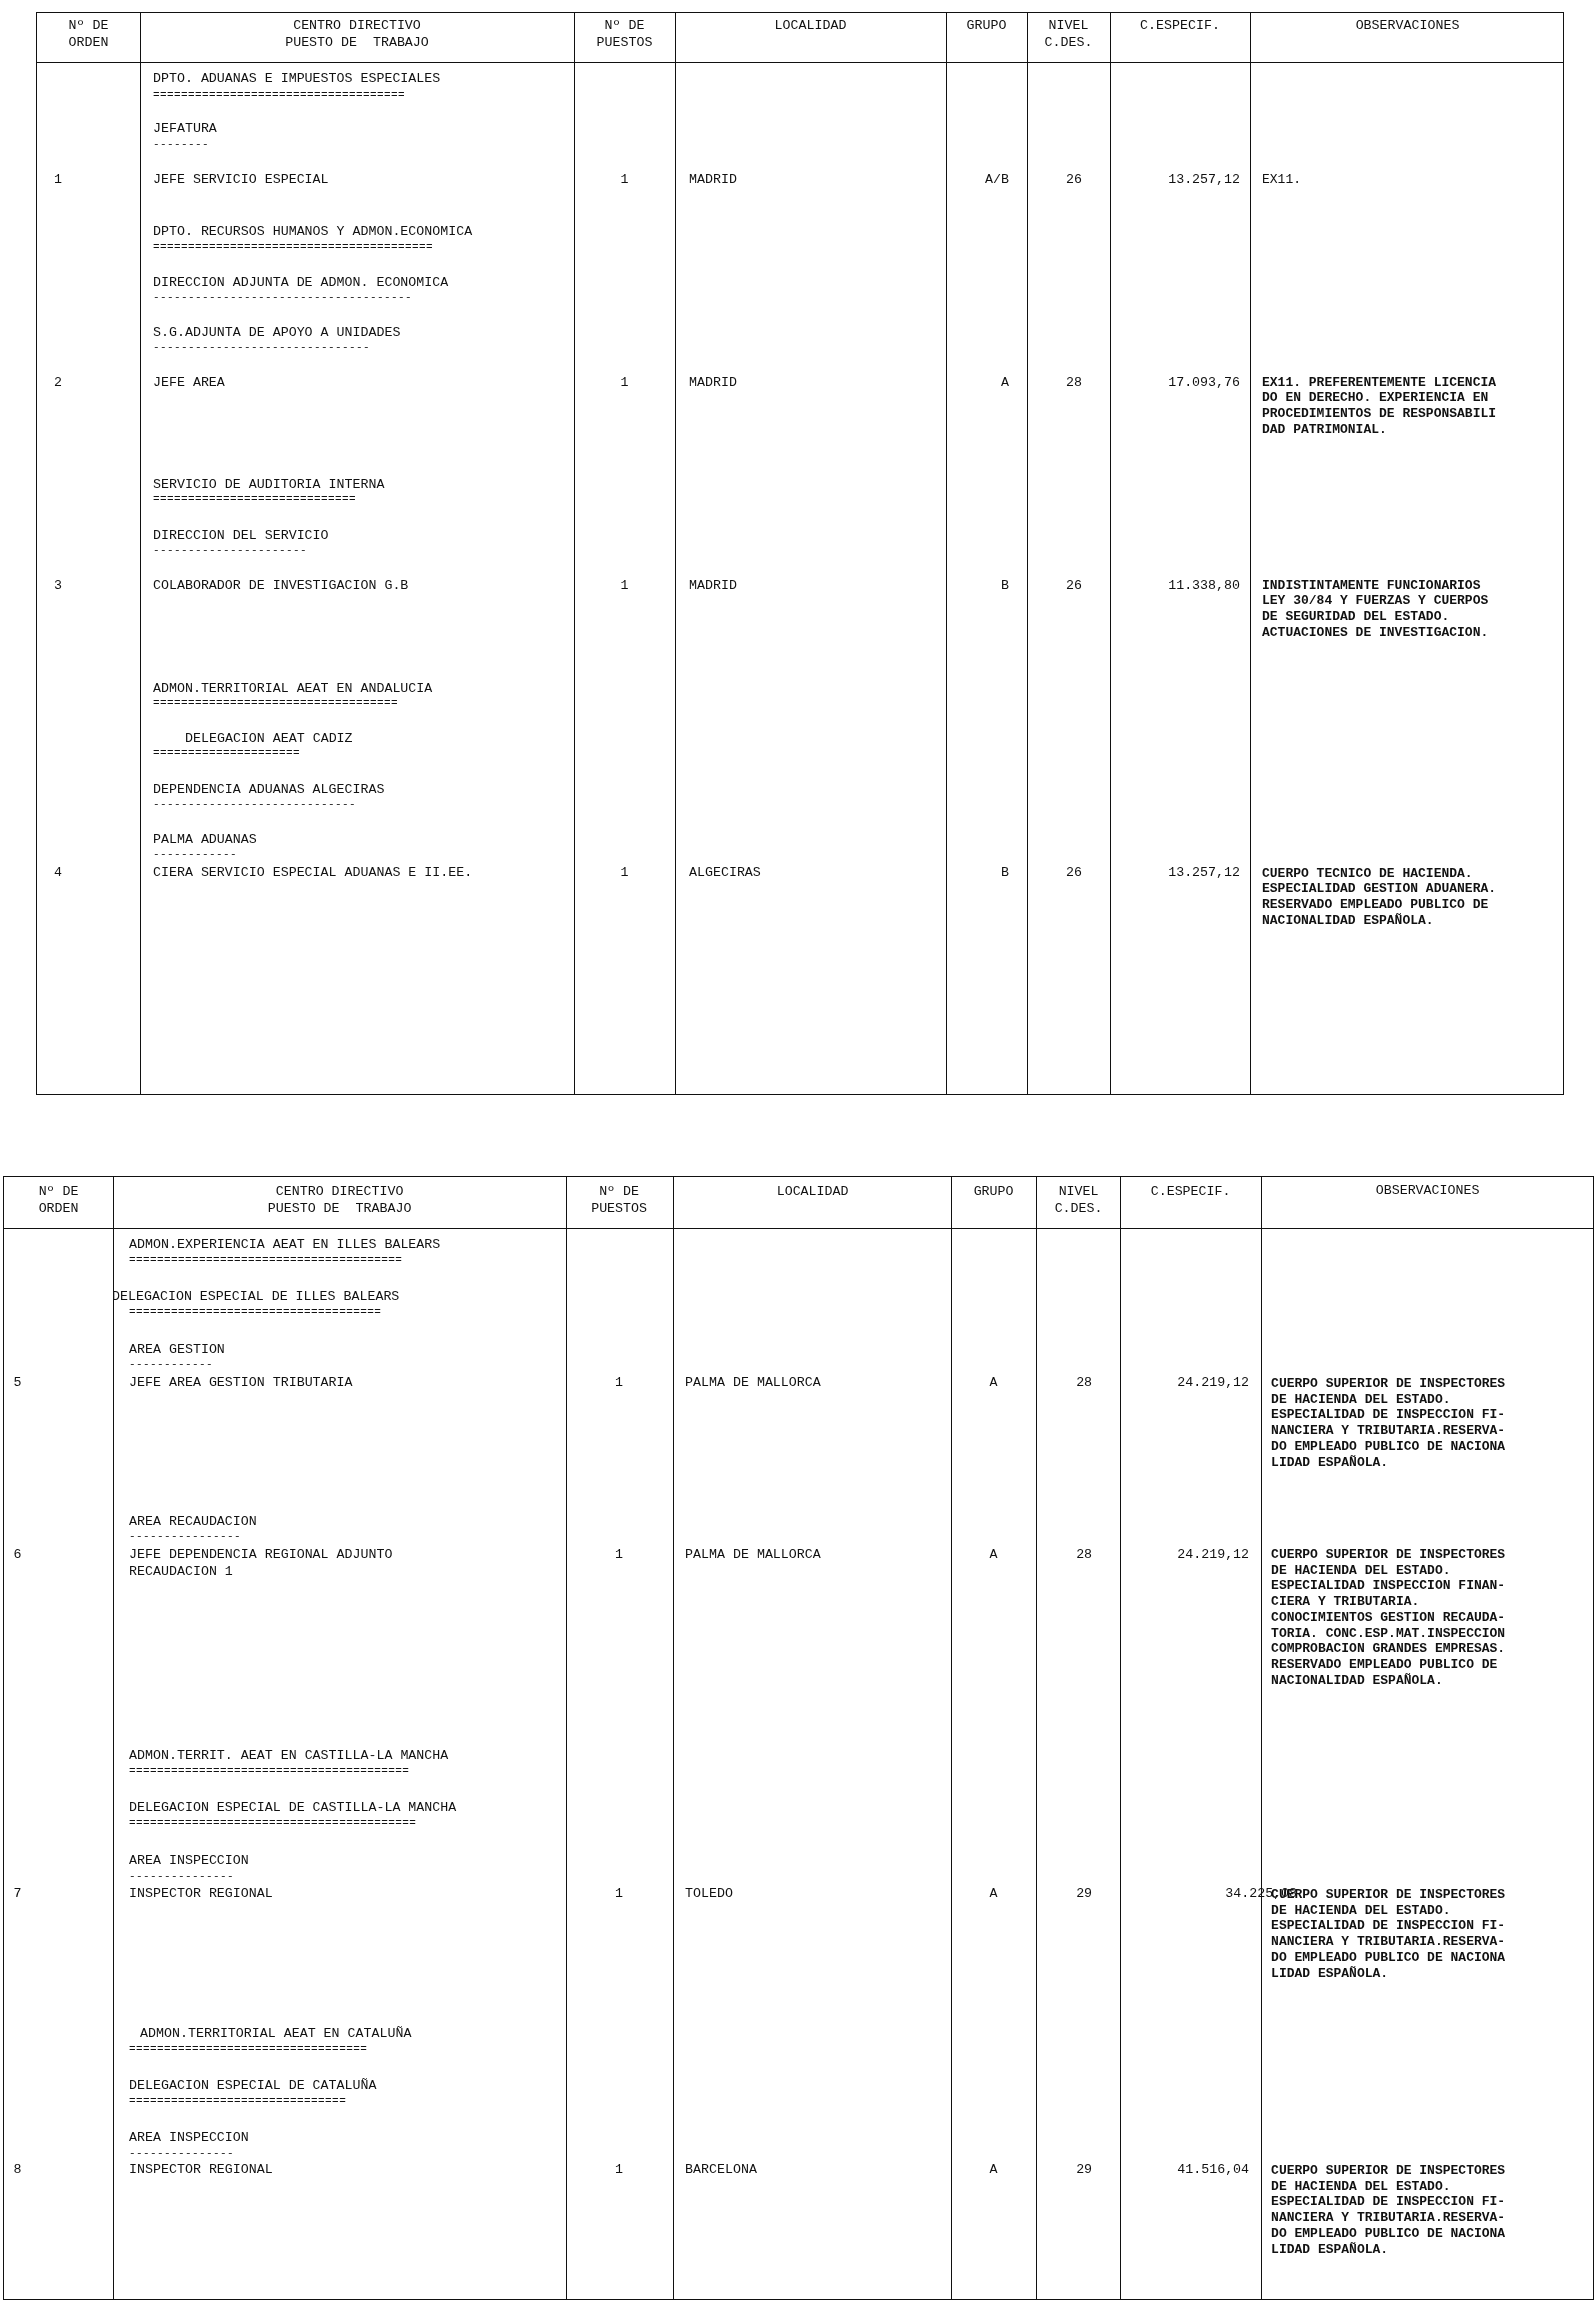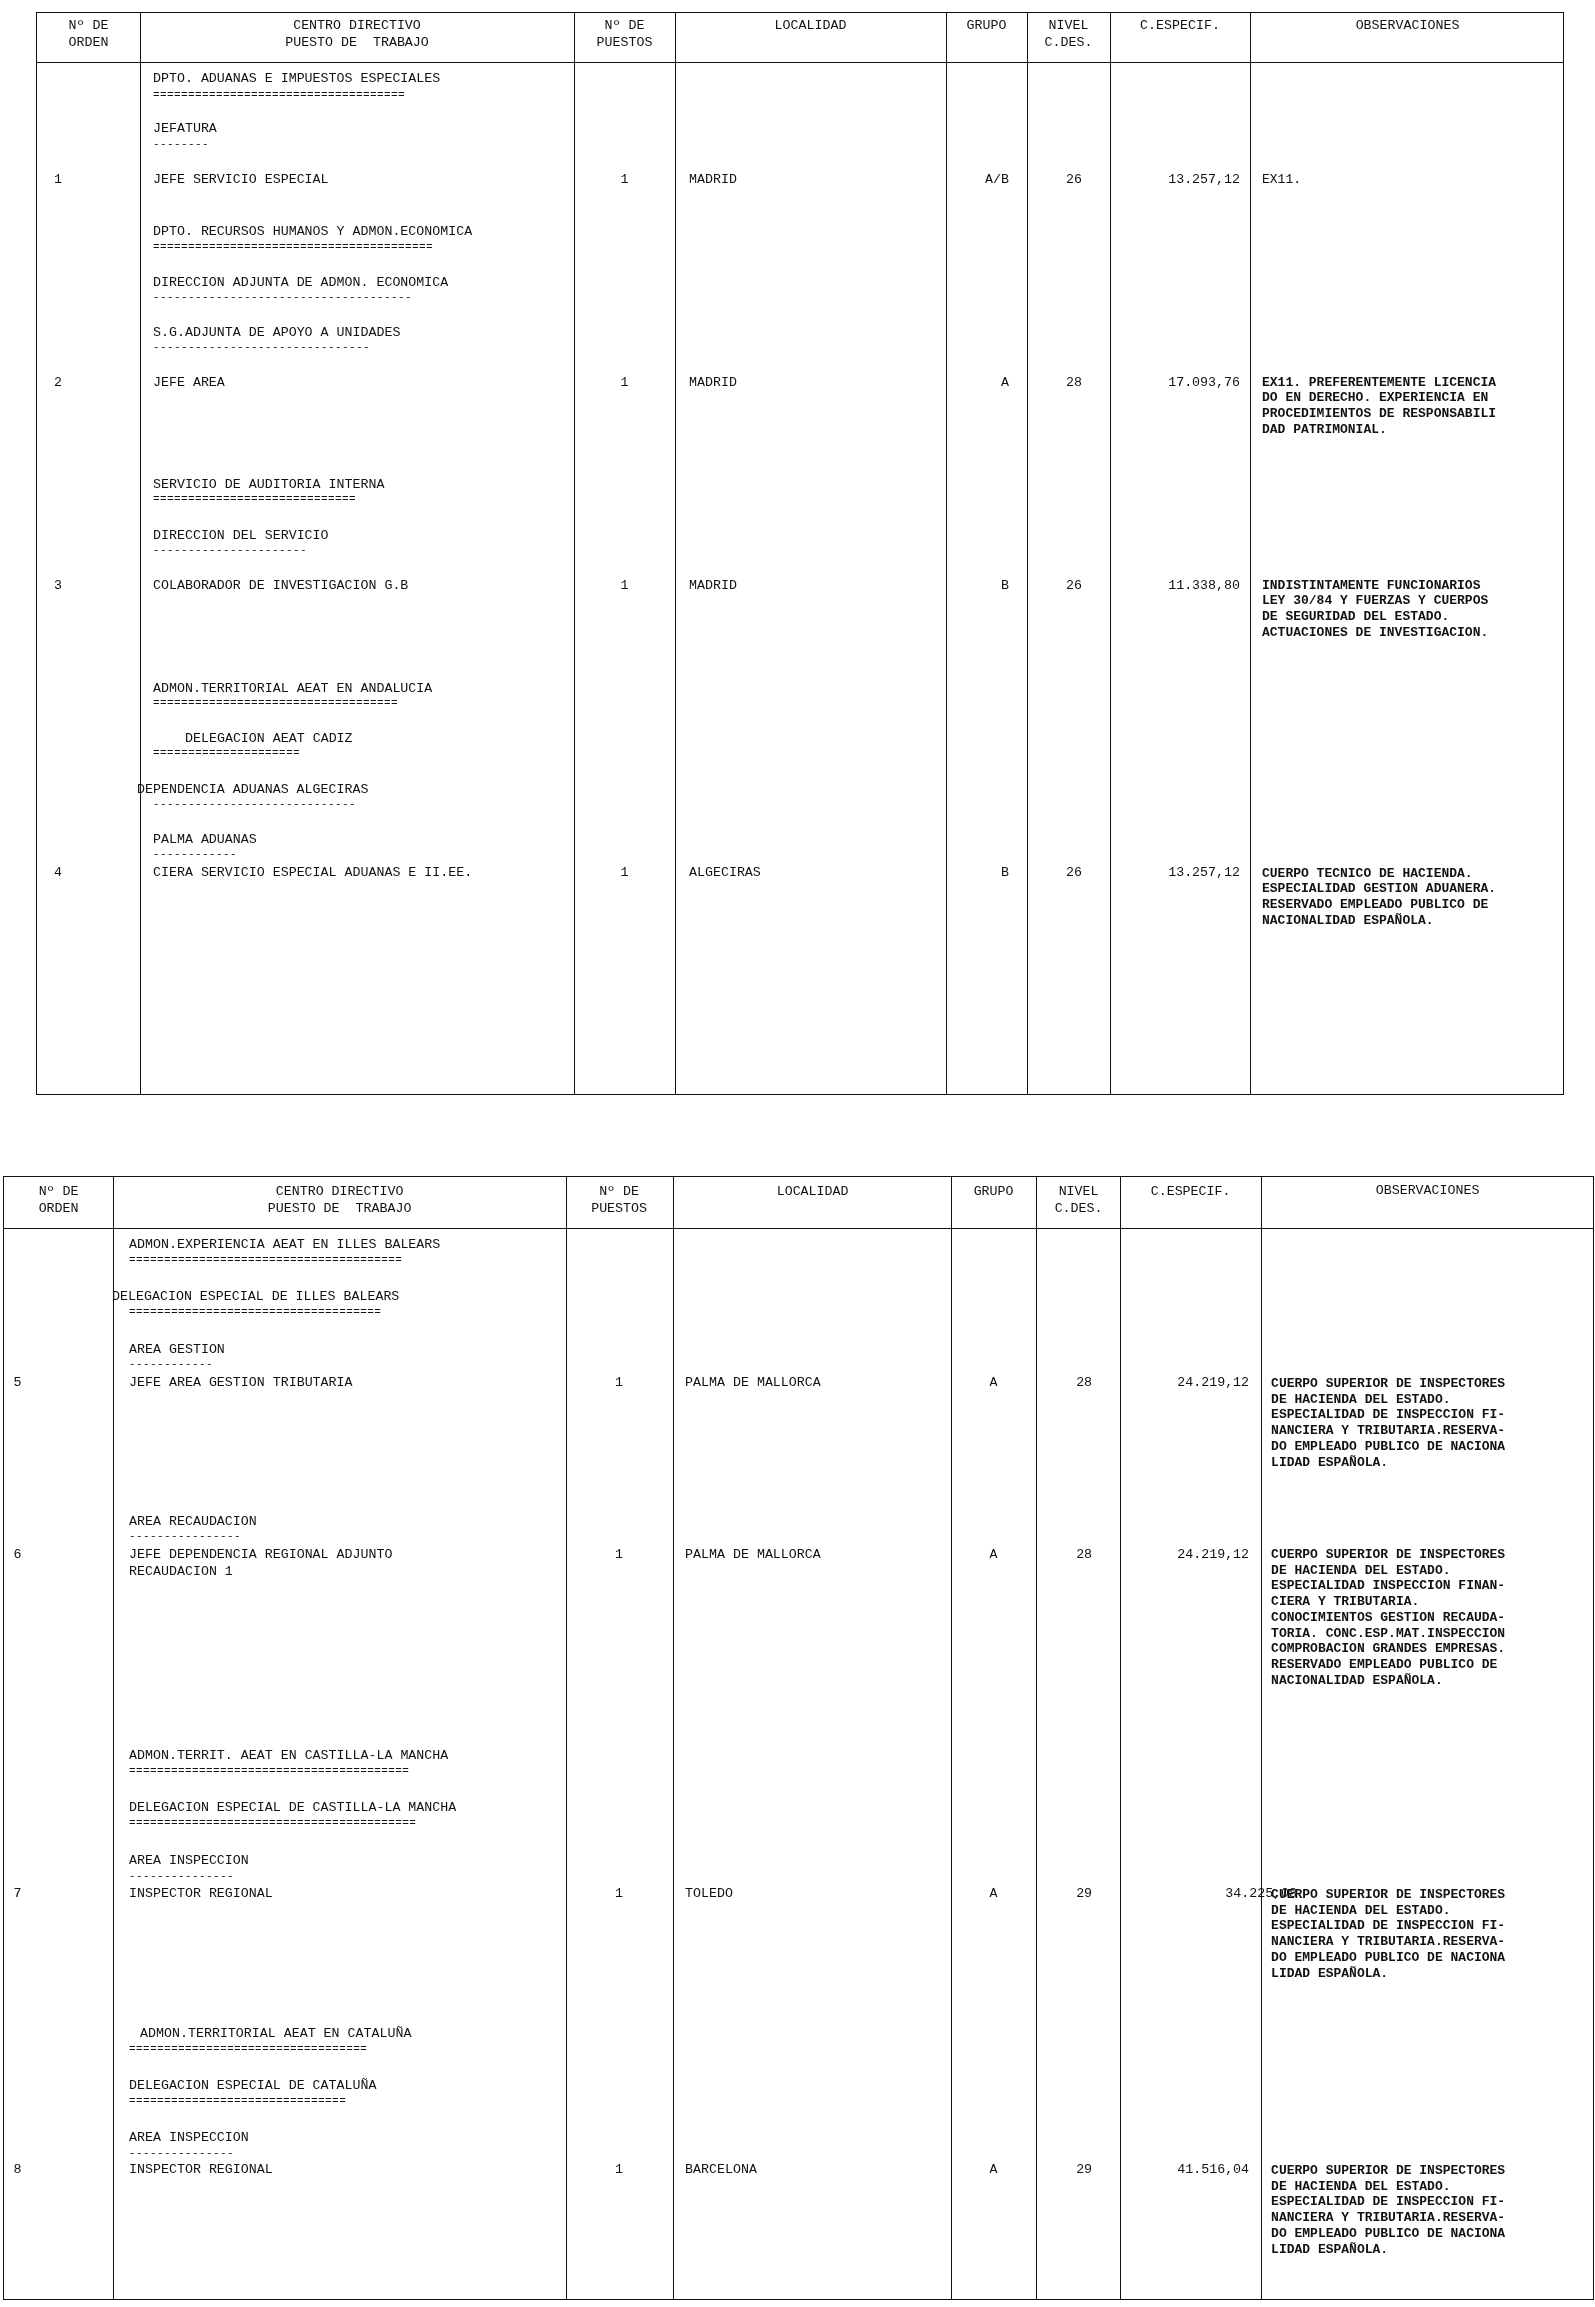--- a/index.html
+++ b/index.html
@@ -88,21 +88,21 @@
   <div class="num" style="left:1073px; width:130px; top:564px;">11.338,80</div>
   <div class="obs" style="left:1225px; top:565px;">INDISTINTAMENTE FUNCIONARIOS
 LEY 30/84 Y FUERZAS Y CUERPOS
 DE SEGURIDAD DEL ESTADO.
 ACTUACIONES DE INVESTIGACION.</div>
 
   <div class="txt" style="left:116px; top:667px;">ADMON.TERRITORIAL AEAT EN ANDALUCIA</div>
   <div class="rule" style="left:116px; top:685px;">===================================</div>
   <div class="txt" style="left:116px; top:717px;margin-left:32px;">DELEGACION AEAT CADIZ</div>
   <div class="rule" style="left:116px; top:735px;">=====================</div>
-  <div class="txt" style="left:100px; top:768px;">DEPENDENCIA ADUANAS ALGECIRAS</div>
+  <div class="txt" style="left:116px; top:768px;">DEPENDENCIA ADUANAS ALGECIRAS</div>
   <div class="rule" style="left:116px; top:786px;">-----------------------------</div>
   <div class="txt" style="left:116px; top:818px;">PALMA ADUANAS</div>
   <div class="rule" style="left:116px; top:836px;">------------</div>
 
   <div class="txt" style="left:17px; top:851px;">4</div>
   <div class="txt" style="left:116px; top:851px;">CIERA SERVICIO ESPECIAL ADUANAS E II.EE.</div>
   <div class="ctr" style="left:537px; width:101px; top:851px;">1</div>
   <div class="txt" style="left:652px; top:851px;">ALGECIRAS</div>
   <div class="num" style="left:909px; width:63px; top:851px;">B</div>
   <div class="num" style="left:990px; width:55px; top:851px;">26</div>

